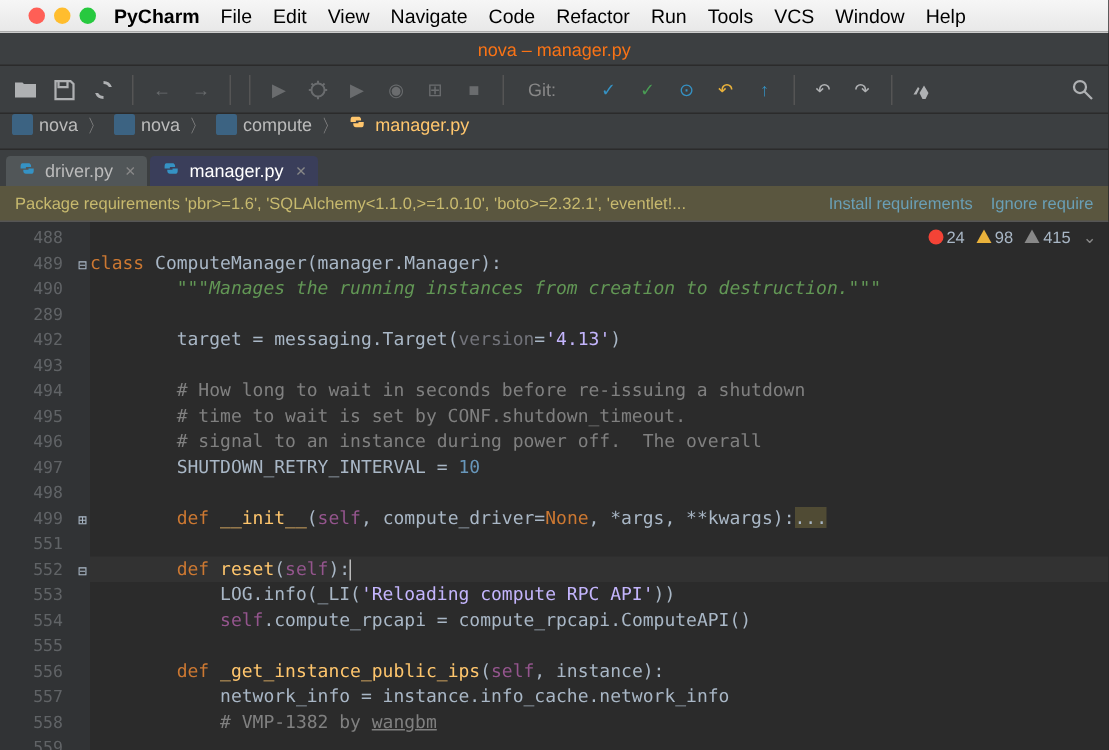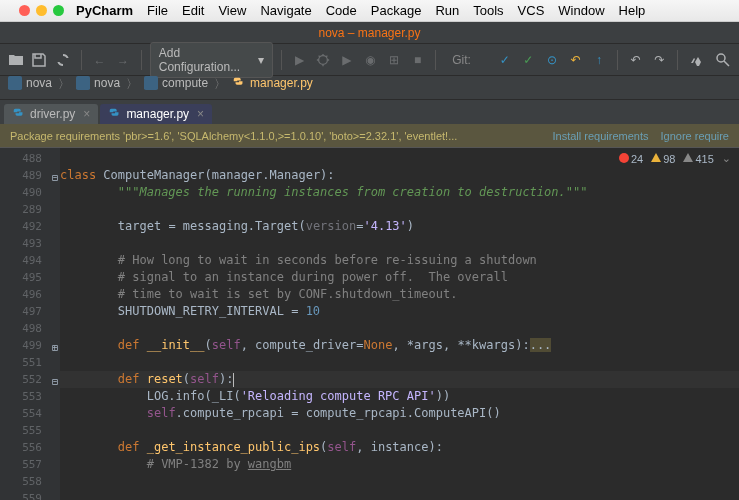--- a/index.html
+++ b/index.html
@@ -81,21 +81,21 @@
     <div class="traffic-light tl-red"></div>
     <div class="traffic-light tl-yellow"></div>
     <div class="traffic-light tl-green"></div>
   </div>
   <span class="mac-appname">PyCharm</span>
   <span class="mac-menu">File</span>
   <span class="mac-menu">Edit</span>
   <span class="mac-menu">View</span>
   <span class="mac-menu">Navigate</span>
   <span class="mac-menu">Code</span>
-  <span class="mac-menu">Package</span>
+  <span class="mac-menu">Refactor</span>
   <span class="mac-menu">Run</span>
   <span class="mac-menu">Tools</span>
   <span class="mac-menu">VCS</span>
   <span class="mac-menu">Window</span>
   <span class="mac-menu">Help</span>
 </div>
 
 <div class="titlebar">
   <span>nova – manager.py</span>
 </div>
@@ -113,24 +113,20 @@
     </div>
   <div class="tb-icon">
       <svg viewBox="0 0 16 16" width="16" height="16">
         <path d="M8 2a6 6 0 0 1 5.6 4h-2A4 4 0 0 0 8 4V2zm0 12a6 6 0 0 1-5.6-4h2A4 4 0 0 0 8 12v2z" fill="#afb1b3"></path>
       </svg>
     </div>
   <div class="tb-sep"></div>
   <div class="tb-icon disabled">←</div>
   <div class="tb-icon disabled">→</div>
   <div class="tb-sep"></div>
-  <div class="config-dropdown">
-    <span>Add Configuration...</span>
-    <span>▾</span>
-  </div>
   <div class="tb-sep"></div>
   <div class="tb-icon disabled">▶</div>
   <div class="tb-icon disabled">
       <svg viewBox="0 0 16 16" width="14" height="14">
         <circle cx="8" cy="8" r="5" fill="none" stroke="#afb1b3" stroke-width="1.5"></circle>
         <path d="M8 1v2M8 13v2M1 8h2M13 8h2M3 3l1.5 1.5M13 3l-1.5 1.5" stroke="#afb1b3" stroke-width="1.5"></path>
       </svg>
     </div>
   <div class="tb-icon disabled">▶</div>
   <div class="tb-icon disabled">◉</div>
@@ -258,27 +254,28 @@
   </div>
 
   <div class="code">
     <div class="code-line"></div>
     <div class="code-line"><span class="kw">class </span><span class="cls">ComputeManager</span><span>(manager.Manager):</span></div>
     <div class="code-line"><span class="docstr">        """Manages the running instances from creation to destruction."""</span></div>
     <div class="code-line"></div>
     <div class="code-line"><span>        target </span><span class="op">= </span><span>messaging.Target(</span><span class="param">version</span><span class="op">=</span><span class="str">'4.13'</span><span>)</span></div>
     <div class="code-line"></div>
     <div class="code-line"><span class="com">        # How long to wait in seconds before re-issuing a shutdown</span></div>
+    <div class="code-line"><span class="com">        # time to wait is set by CONF.shutdown_timeout.</span></div>
     <div class="code-line"><span class="com">        # signal to an instance during power off.  The overall</span></div>
-    <div class="code-line"><span class="com">        # time to wait is set by CONF.shutdown_timeout.</span></div>
     <div class="code-line"><span>        SHUTDOWN_RETRY_INTERVAL </span><span class="op">= </span><span class="num">10</span></div>
     <div class="code-line"></div>
     <div class="code-line"><span class="kw">        def </span><span class="fn">__init__</span><span>(</span><span class="self">self</span><span>, compute_driver=</span><span class="none">None</span><span>, *args, **kwargs):</span><span class="warn-bg">...</span></div>
     <div class="code-line"></div>
     <div class="code-line hl-line"><span class="kw">        def </span><span class="fn">reset</span><span>(</span><span class="self">self</span><span>):</span><span class="caret"></span></div>
     <div class="code-line"><span>            LOG.info(_LI(</span><span class="str">'Reloading compute RPC API'</span><span>))</span></div>
     <div class="code-line"><span>            </span><span class="self">self</span><span>.compute_rpcapi </span><span class="op">= </span><span>compute_rpcapi.ComputeAPI()</span></div>
     <div class="code-line"></div>
     <div class="code-line"><span class="kw">        def </span><span class="fn">_get_instance_public_ips</span><span>(</span><span class="self">self</span><span>, instance):</span></div>
+    <div class="code-line"><span>            network_info </span><span class="op">= </span><span>instance.info_cache.network_info</span></div>
     <div class="code-line"><span class="com">            # VMP-1382 by </span><span class="com" style="text-decoration:underline">wangbm</span></div>
 
   </div>
 </div>
 
 </body></html>

